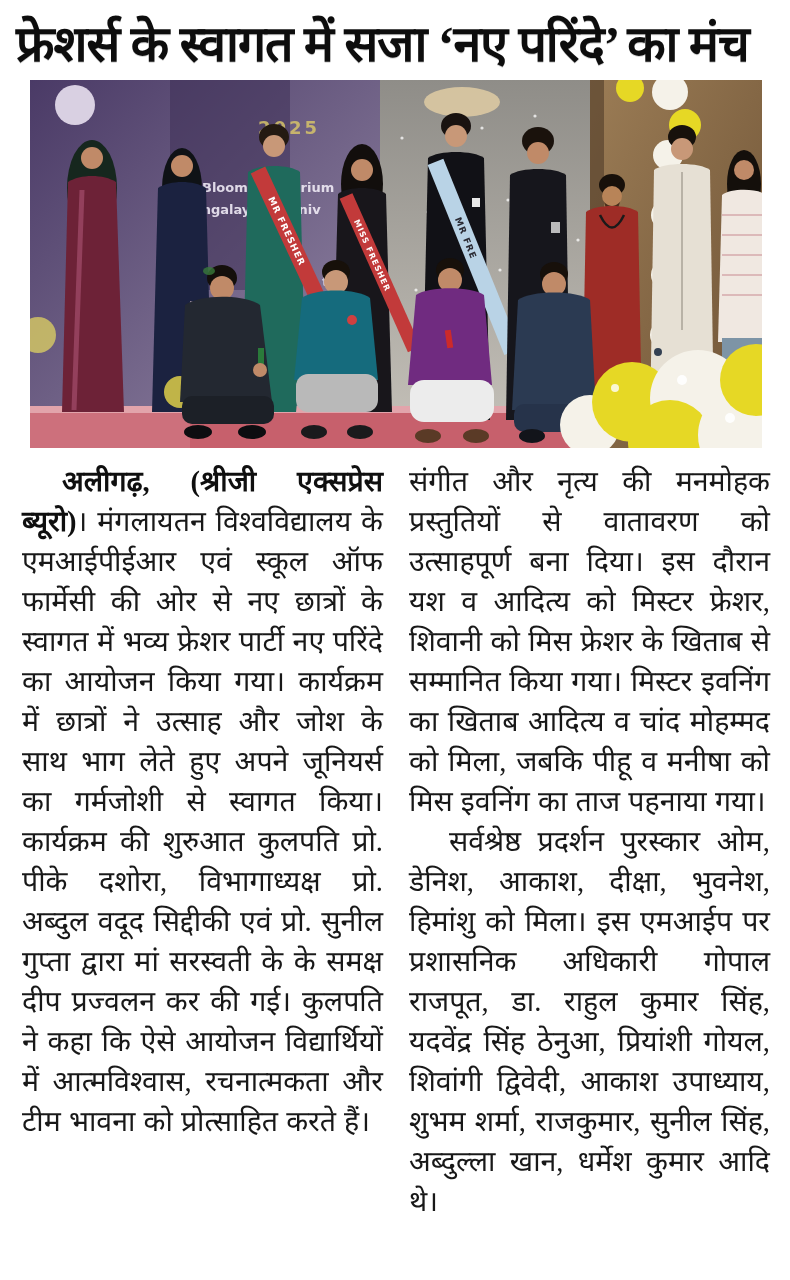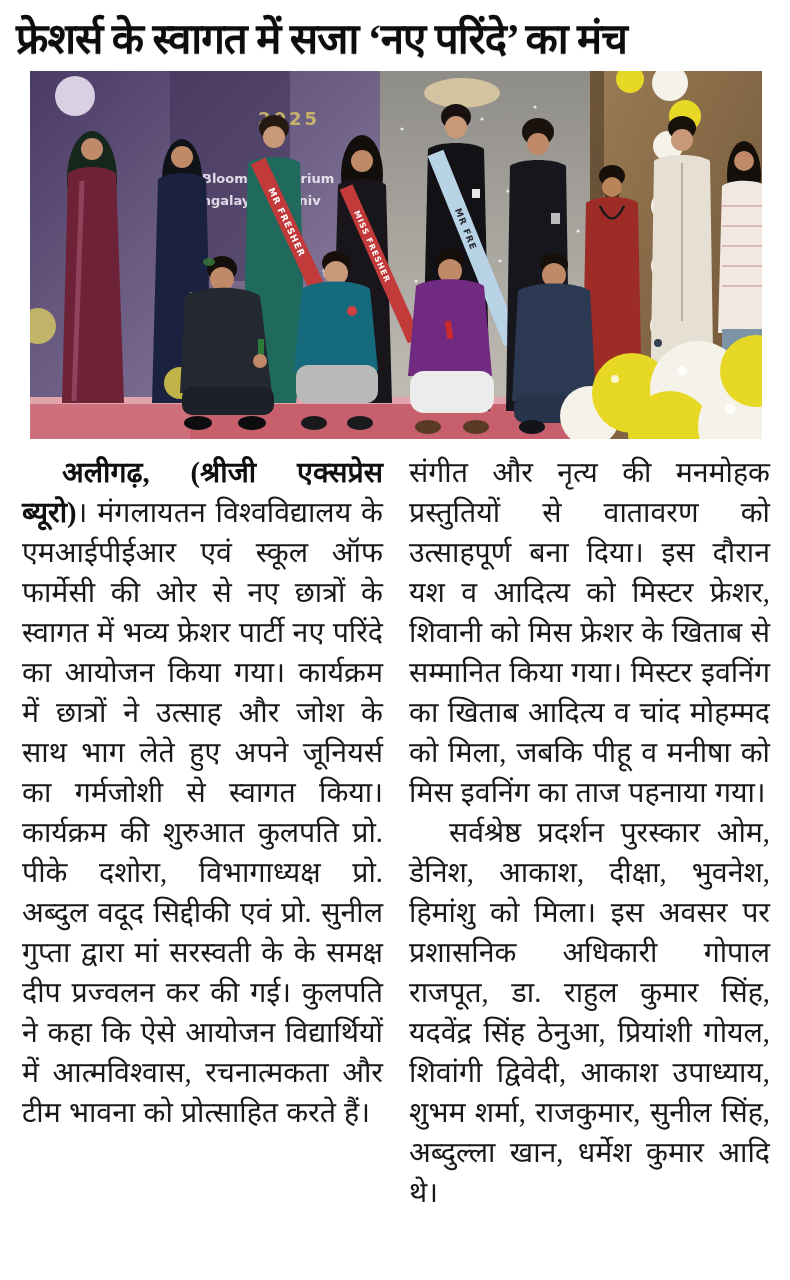--- a/index.html
+++ b/index.html
@@ -6,21 +6,21 @@
   html,body { width:790px; background:#ffffff; }
   body {
     font-family: "Liberation Serif", "DejaVu Serif", serif;
     color:#1c1c1c;
     width:790px; height:1280px;
     overflow:hidden;
     position:relative;
   }
   .headline {
     padding:16px 14px 4px 16px;
-    font-size:42px;
+    font-size:50px;
     line-height:1.12;
     font-weight:800;
     letter-spacing:-1px;
     color:#0d0d0d;
     white-space:nowrap;
     text-shadow:0 1px 0 rgba(0,0,0,0.18);
   }
   .photo-wrap {
     margin:4px 28px 0 30px;
     width:732px; height:368px;
@@ -259,15 +259,15 @@
     </g>
   </svg>
 </figure>
 
 <div class="article">
   <div class="col" id="col-left">
       <p class="para indent"><strong>अलीगढ़, (श्रीजी एक्सप्रेस ब्यूरो)</strong>। मंगलायतन विश्वविद्यालय के एमआईपीईआर एवं स्कूल ऑफ फार्मेसी की ओर से नए छात्रों के स्वागत में भव्य फ्रेशर पार्टी नए परिंदे का आयोजन किया गया। कार्यक्रम में छात्रों ने उत्साह और जोश के साथ भाग लेते हुए अपने जूनियर्स का गर्मजोशी से स्वागत किया। कार्यक्रम की शुरुआत कुलपति प्रो. पीके दशोरा, विभागाध्यक्ष प्रो. अब्दुल वदूद सिद्दीकी एवं प्रो. सुनील गुप्ता द्वारा मां सरस्वती के के समक्ष दीप प्रज्वलन कर की गई। कुलपति ने कहा कि ऐसे आयोजन विद्यार्थियों में आत्मविश्वास, रचनात्मकता और टीम भावना को प्रोत्साहित करते हैं।</p>
     </div>
   <div class="col" id="col-right">
       <p class="para">संगीत और नृत्य की मनमोहक प्रस्तुतियों से वातावरण को उत्साहपूर्ण बना दिया। इस दौरान यश व आदित्य को मिस्टर फ्रेशर, शिवानी को मिस फ्रेशर के खिताब से सम्मानित किया गया। मिस्टर इवनिंग का खिताब आदित्य व चांद मोहम्मद को मिला, जबकि पीहू व मनीषा को मिस इवनिंग का ताज पहनाया गया।</p>
-      <p class="para indent">सर्वश्रेष्ठ प्रदर्शन पुरस्कार ओम, डेनिश, आकाश, दीक्षा, भुवनेश, हिमांशु को मिला। इस अवसर पर प्रशासनिक अधिकारी गोपाल राजपूत, डा. राहुल कुमार सिंह, यदवेंद्र सिंह ठेनुआ, प्रियांशी गोयल, शिवांगी द्विवेदी, आकाश उपाध्याय, शुभम शर्मा, राजकुमार, सुनील सिंह, अब्दुल्ला खान, धर्मेश कुमार आदि थे।</p>
+      <p class="para indent">सर्वश्रेष्ठ प्रदर्शन पुरस्कार ओम, डेनिश, आकाश, दीक्षा, भुवनेश, हिमांशु को मिला। इस एमआईप पर प्रशासनिक अधिकारी गोपाल राजपूत, डा. राहुल कुमार सिंह, यदवेंद्र सिंह ठेनुआ, प्रियांशी गोयल, शिवांगी द्विवेदी, आकाश उपाध्याय, शुभम शर्मा, राजकुमार, सुनील सिंह, अब्दुल्ला खान, धर्मेश कुमार आदि थे।</p>
     </div>
 </div>
 
 </body></html>

